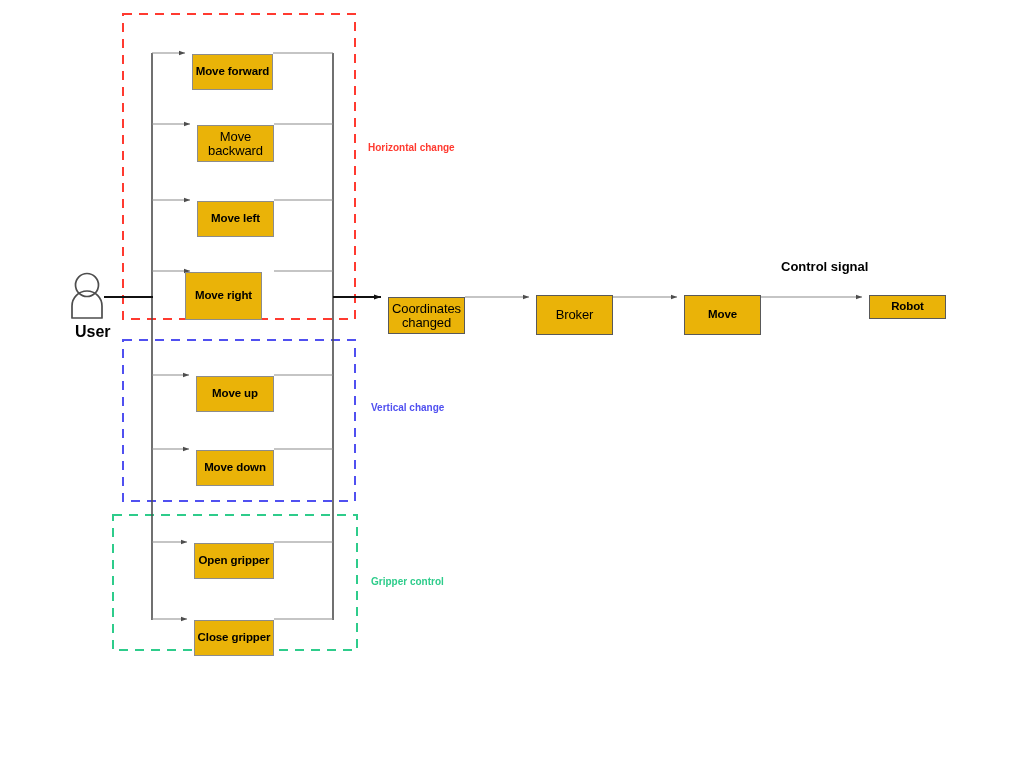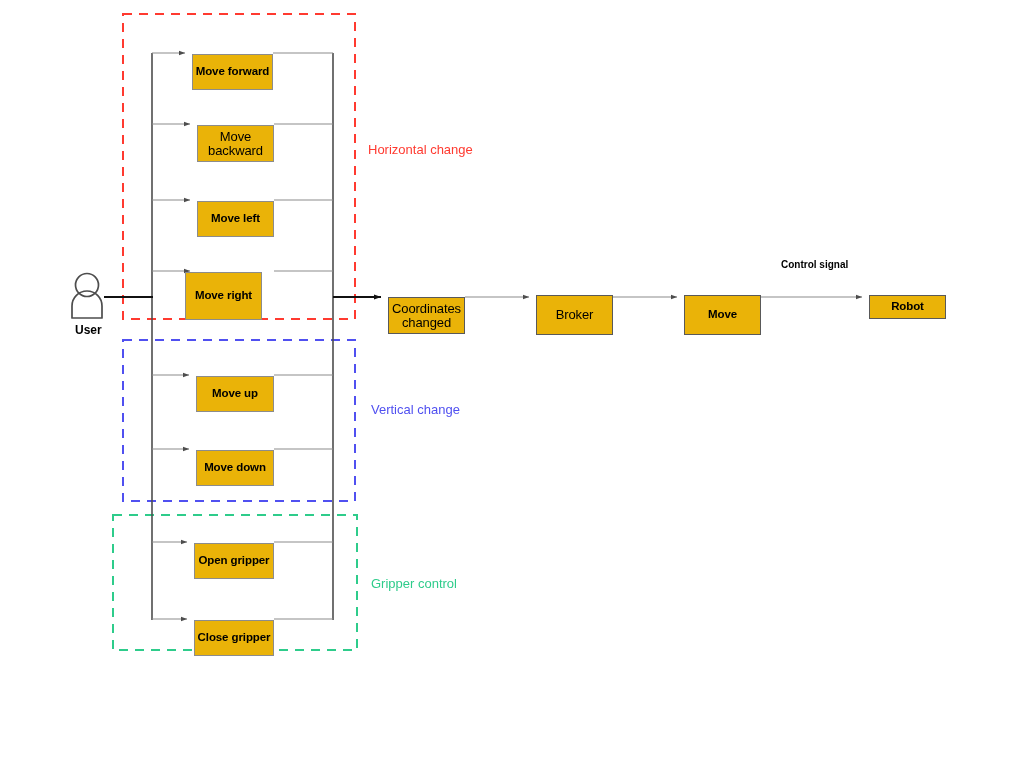--- a/index.html
+++ b/index.html
@@ -46,37 +46,37 @@
   .node-box.thin {
     font-weight: bold;
   }
   .node-box.regular {
     font-weight: normal;
     font-size: 13px;
   }
   .group-label {
     position: absolute;
     font-family: "Liberation Sans", sans-serif;
-    font-weight: normal;
+    font-weight: bold;
+    font-size: 10px;
+    white-space: nowrap;
+  }
+  .edge-label {
+    position: absolute;
+    font-family: "Liberation Sans", sans-serif;
+    font-weight: bold;
     font-size: 13px;
+    color: #000000;
     white-space: nowrap;
   }
-  .edge-label {
-    position: absolute;
-    font-family: "Liberation Sans", sans-serif;
-    font-weight: bold;
-    font-size: 10px;
-    color: #000000;
-    white-space: nowrap;
-  }
   .actor-label {
     position: absolute;
     font-family: "Liberation Sans", sans-serif;
     font-weight: bold;
-    font-size: 12px;
+    font-size: 16px;
     color: #000000;
     white-space: nowrap;
   }
   .caption {
     position: absolute;
     left: 0;
     width: 1020px;
     text-align: center;
     font-family: "Liberation Serif", serif;
     font-size: 22px;

